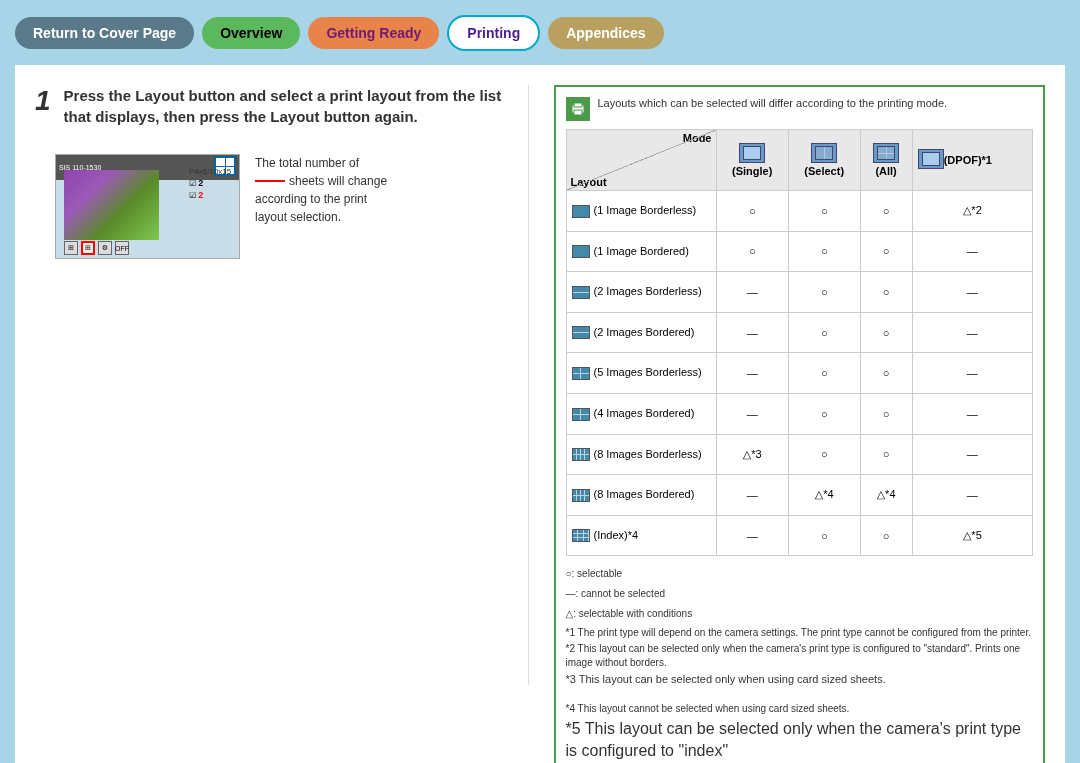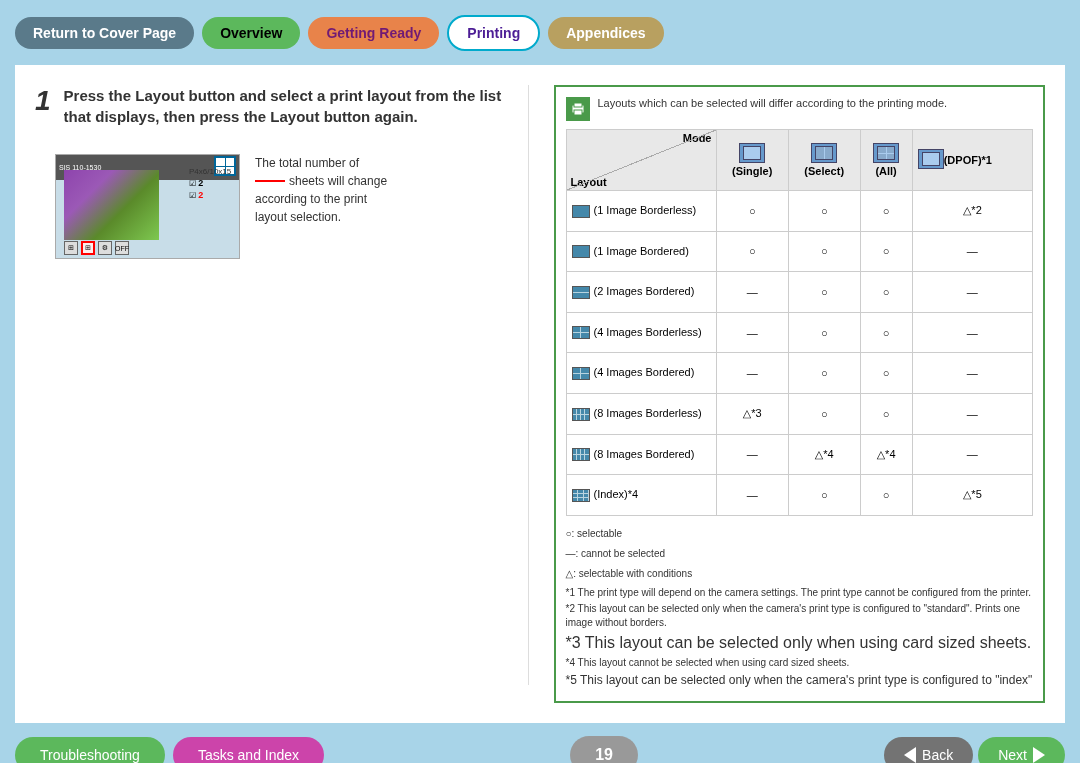--- a/index.html
+++ b/index.html
@@ -495,33 +495,43 @@
               </span><span>(1 Image Bordered)</span></td>
             <td>○</td>
             <td>○</td>
             <td>○</td>
             <td>—</td>
           </tr>
           <tr>
             <td style="text-align: left;"><span style="display: inline-grid; width: 18px; height: 13px; border: 1px solid rgb(85, 85, 85); background: rgb(184, 212, 224); vertical-align: middle; margin-right: 4px; overflow: hidden; grid-template-rows: 1fr 1fr; gap: 1px;">
                 <div style="background:#4488aa;"></div>
                 <div style="background:#4488aa;"></div>
+              </span><span>(2 Images Borderless)</span></td>
+            <td>—</td>
+            <td>○</td>
+            <td>○</td>
+            <td>—</td>
+          </tr>
+          <tr>
+            <td style="text-align: left;"><span style="display: inline-grid; width: 18px; height: 13px; border: 1px solid rgb(85, 85, 85); background: rgb(184, 212, 224); vertical-align: middle; margin-right: 4px; overflow: hidden; grid-template-rows: 1fr 1fr; gap: 1px;">
+                <div style="background:#4488aa;"></div>
+                <div style="background:#4488aa;"></div>
               </span><span>(2 Images Bordered)</span></td>
             <td>—</td>
             <td>○</td>
             <td>○</td>
             <td>—</td>
           </tr>
           <tr>
             <td style="text-align: left;"><span style="display: inline-grid; width: 18px; height: 13px; border: 1px solid rgb(85, 85, 85); background: rgb(184, 212, 224); vertical-align: middle; margin-right: 4px; overflow: hidden; grid-template-columns: 1fr 1fr; grid-template-rows: 1fr 1fr; gap: 1px;">
                 <div style="background:#4488aa;"></div>
                 <div style="background:#4488aa;"></div>
                 <div style="background:#4488aa;"></div>
                 <div style="background:#4488aa;"></div>
-              </span><span>(4 Images Borderless)</span></td>
+              </span><span>(5 Images Borderless)</span></td>
             <td>—</td>
             <td>○</td>
             <td>○</td>
             <td>—</td>
           </tr>
           <tr>
             <td style="text-align: left;"><span style="display: inline-grid; width: 18px; height: 13px; border: 1px solid rgb(85, 85, 85); background: rgb(184, 212, 224); vertical-align: middle; margin-right: 4px; overflow: hidden; grid-template-columns: 1fr 1fr; grid-template-rows: 1fr 1fr; gap: 1px;">
                 <div style="background:#4488aa;"></div>
                 <div style="background:#4488aa;"></div>
                 <div style="background:#4488aa;"></div>
@@ -584,23 +594,23 @@
         </tbody>
     </table>
 
     <div class="footnotes">
       <div class="footnote-legend">○: selectable</div>
       <div class="footnote-legend">—: cannot be selected</div>
       <div class="footnote-legend">△: selectable with conditions</div>
       <div id="footnotes-container">
           <div style="font-size: 10px; line-height: 1.4; margin-bottom: 2px;">*1 The print type will depend on the camera settings. The print type cannot be configured from the printer.</div>
           <div style="font-size: 10px; line-height: 1.4; margin-bottom: 2px;">*2 This layout can be selected only when the camera's print type is configured to "standard". Prints one image without borders.</div>
-          <div style="font-size: 16px; line-height: 1.4; margin-bottom: 2px;">*3 This layout can be selected only when using card sized sheets.</div>
+          <div style="font-size: 11px; line-height: 1.4; margin-bottom: 14px;">*3 This layout can be selected only when using card sized sheets.</div>
           <div style="font-size: 10px; line-height: 1.4; margin-bottom: 2px;">*4 This layout cannot be selected when using card sized sheets.</div>
-          <div style="font-size: 12px; line-height: 1.4; margin-bottom: 2px;">*5 This layout can be selected only when the camera's print type is configured to "index"</div>
+          <div style="font-size: 16px; line-height: 1.4; margin-bottom: 2px;">*5 This layout can be selected only when the camera's print type is configured to "index"</div>
         </div>
     </div>
   </div>
 </div>
 
 <div class="bottom-nav">
   <button class="bottom-btn btn-troubleshoot">Troubleshooting</button>
   <button class="bottom-btn btn-tasks">Tasks and Index</button>
 
   <div class="nav-spacer"></div>

